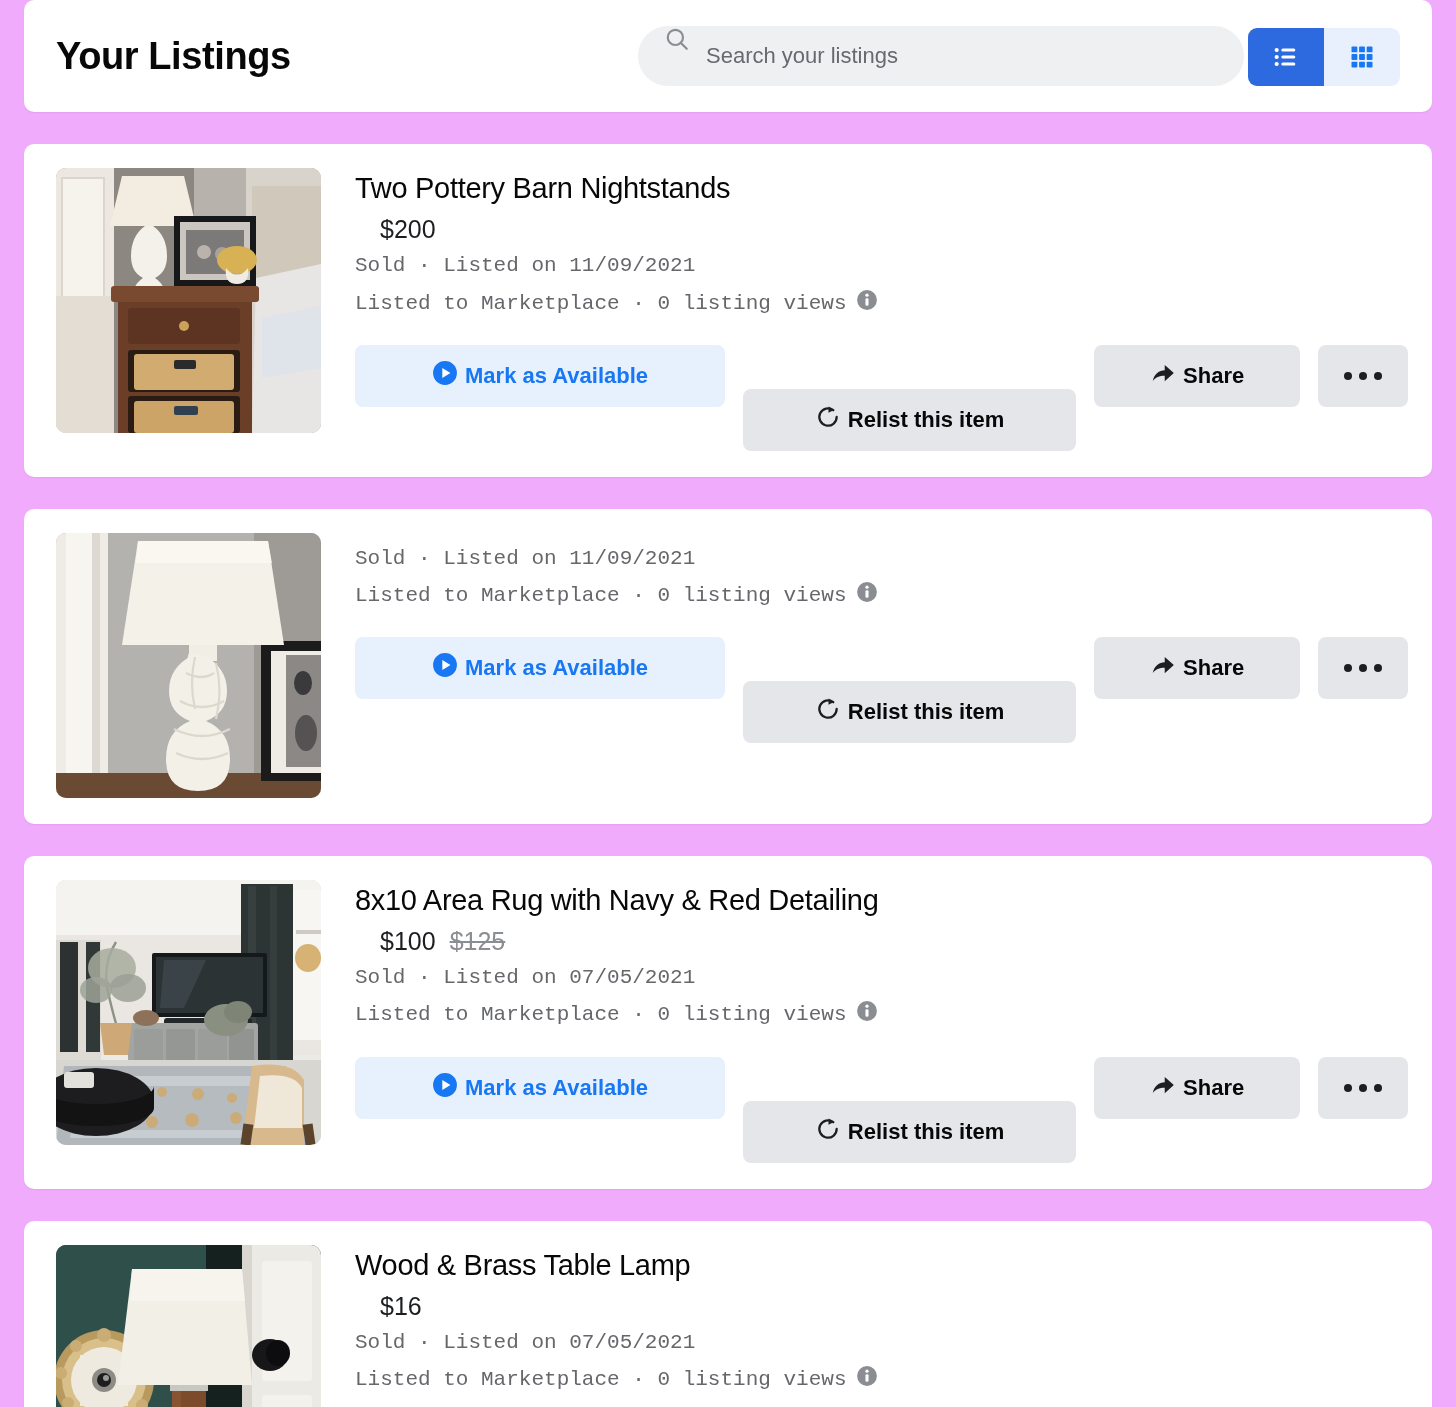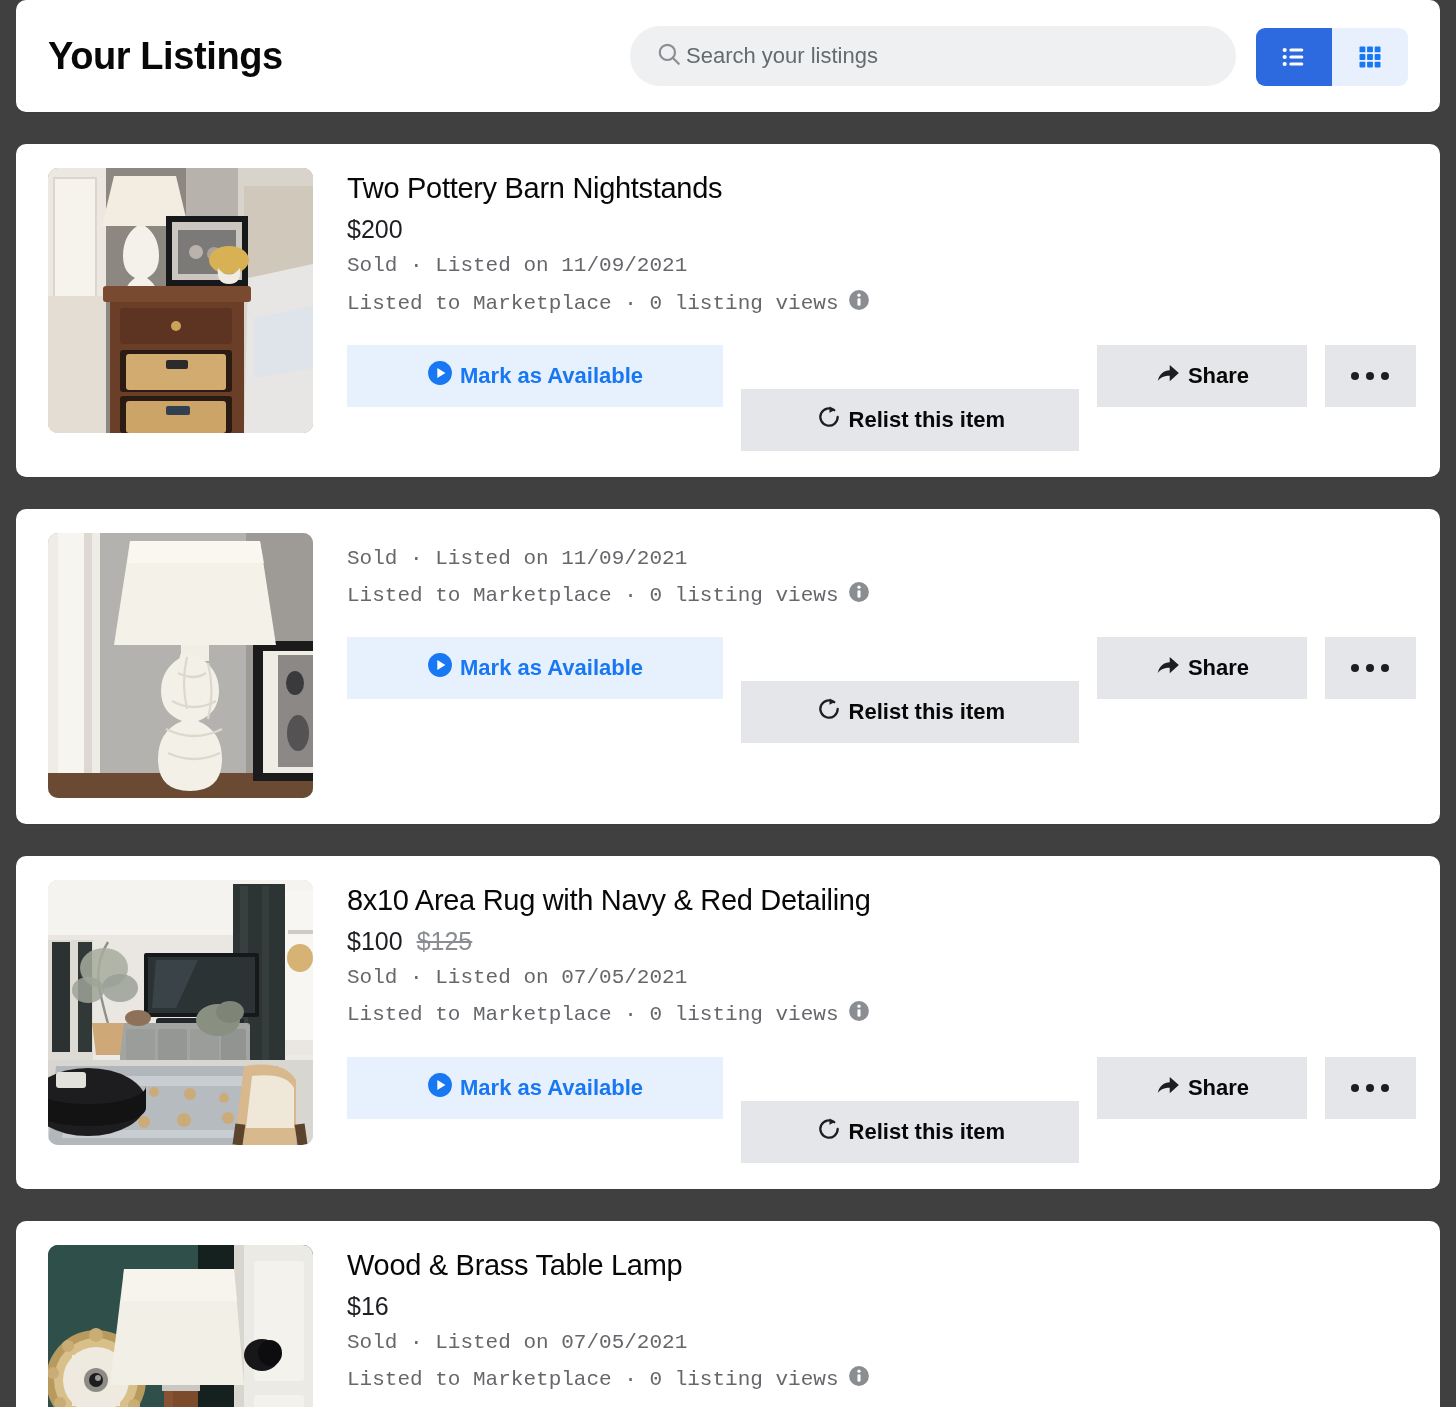--- a/index.html
+++ b/index.html
@@ -10,22 +10,22 @@
     overflow: hidden;
     background: #f0f2f5;
     font-family: "Liberation Sans", sans-serif;
     -webkit-font-smoothing: antialiased;
   }
 
   .page {
     width: 1456px;
     height: 1407px;
     position: relative;
-    background: #404040;
-    padding: 0 16px;
+    background: #f0abfc;
+    padding: 0 24px;
   }
 
   
   .header-card {
     background: #ffffff;
     border-radius: 10px;
     height: 112px;
     display: flex;
     align-items: center;
     padding: 0 32px;
@@ -43,23 +43,23 @@
 
   .search-wrap {
     position: absolute;
     left: 614px;
     top: 26px;
     width: 606px;
     height: 60px;
     background: #eff0f2;
     border-radius: 30px;
     display: flex;
-    align-items: center;
+    align-items: flex-start;
     padding: 0 26px;
-    gap: 4px;
+    gap: 16px;
   }
 
   .search-icon { flex: 0 0 auto; display: block; }
 
   .search-input {
     border: none;
     outline: none;
     background: transparent;
     font-family: "Liberation Sans", sans-serif;
     font-size: 22px;
@@ -125,20 +125,21 @@
     color: #080809;
     letter-spacing: -0.3px;
     line-height: 1.15;
   }
 
   .price-row {
     margin-top: 10px;
     display: flex;
     align-items: baseline;
     gap: 14px;
+    margin-left: 25px;
   }
   .price-current {
     font-size: 25px;
     color: #1c1e21;
     font-weight: 400;
   }
   .price-original {
     font-size: 25px;
     color: #8a8d91;
     text-decoration: line-through;
@@ -162,21 +163,21 @@
   .actions {
     margin-top: 26px;
     display: flex;
     gap: 18px;
     align-items: stretch;
   }
 
   .btn {
     height: 62px;
     border: none;
-    border-radius: 0;
+    border-radius: 8px;
     display: flex;
     align-items: center;
     justify-content: center;
     gap: 7px;
     cursor: pointer;
     font-family: "Liberation Sans", sans-serif;
     font-size: 22px;
     font-weight: 700;
     padding: 0 20px;
   }

